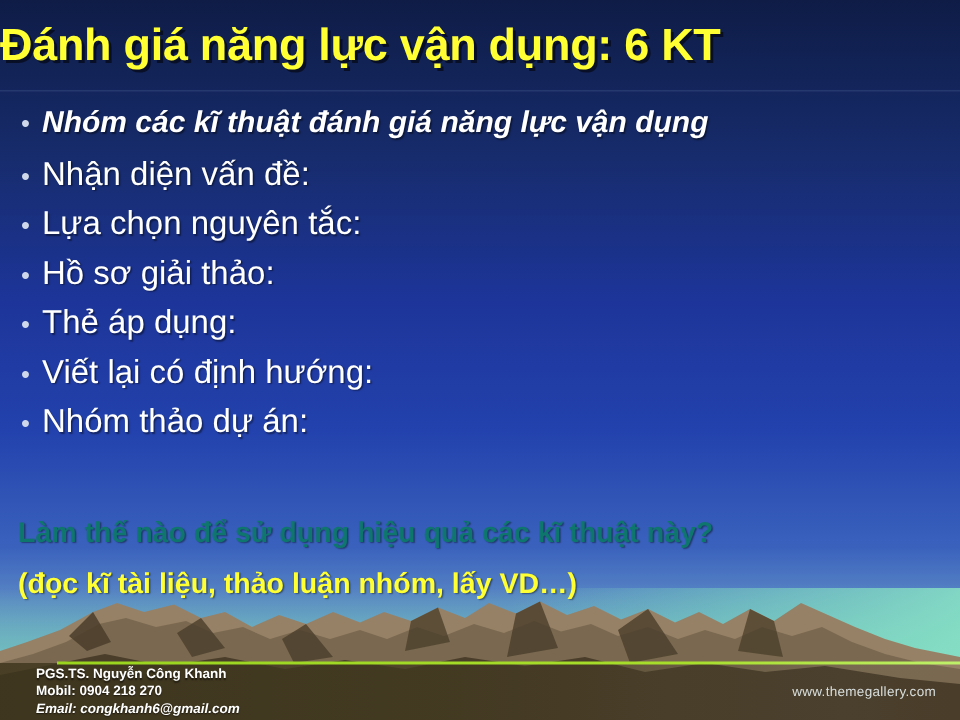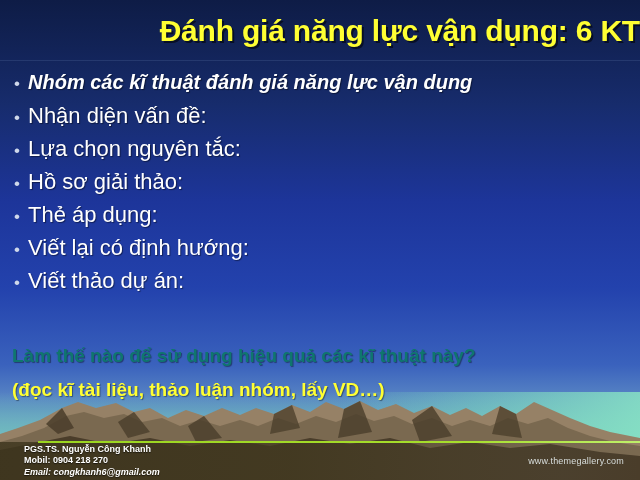--- a/index.html
+++ b/index.html
@@ -62,21 +62,21 @@
     height: 92px;
     display: block;
   }
 
   
   .title {
     position: absolute;
     top: 14px;
     left: 0;
     width: 640px;
-    text-align: right;
+    text-align: left;
     font-size: 30px;
     font-weight: bold;
     color: #ffff33;
     letter-spacing: -0.2px;
     text-shadow: 2px 2px 0 rgba(0,0,0,0.55);
     white-space: nowrap;
   }
   .title-rule {
     position: absolute;
     top: 60px;
@@ -238,21 +238,21 @@
       <span class="bullet-text">Thẻ áp dụng:</span>
     </div>
 
     <div class="bullet-row">
       <span class="bullet-dot">•</span>
       <span class="bullet-text">Viết lại có định hướng:</span>
     </div>
 
     <div class="bullet-row">
       <span class="bullet-dot">•</span>
-      <span class="bullet-text">Viết thảo dự án:</span>
+      <span class="bullet-text">Nhóm thảo dự án:</span>
     </div>
 
   </div>
 
   <div class="callout" id="callout-question">Làm thế nào để sử dụng hiệu quả các kĩ thuật này?</div>
   <div class="callout" id="callout-note">(đọc kĩ tài liệu, thảo luận nhóm, lấy VD…)</div>
 
   <div class="footer-band"></div>
   <div class="footer-rule"></div>
 

